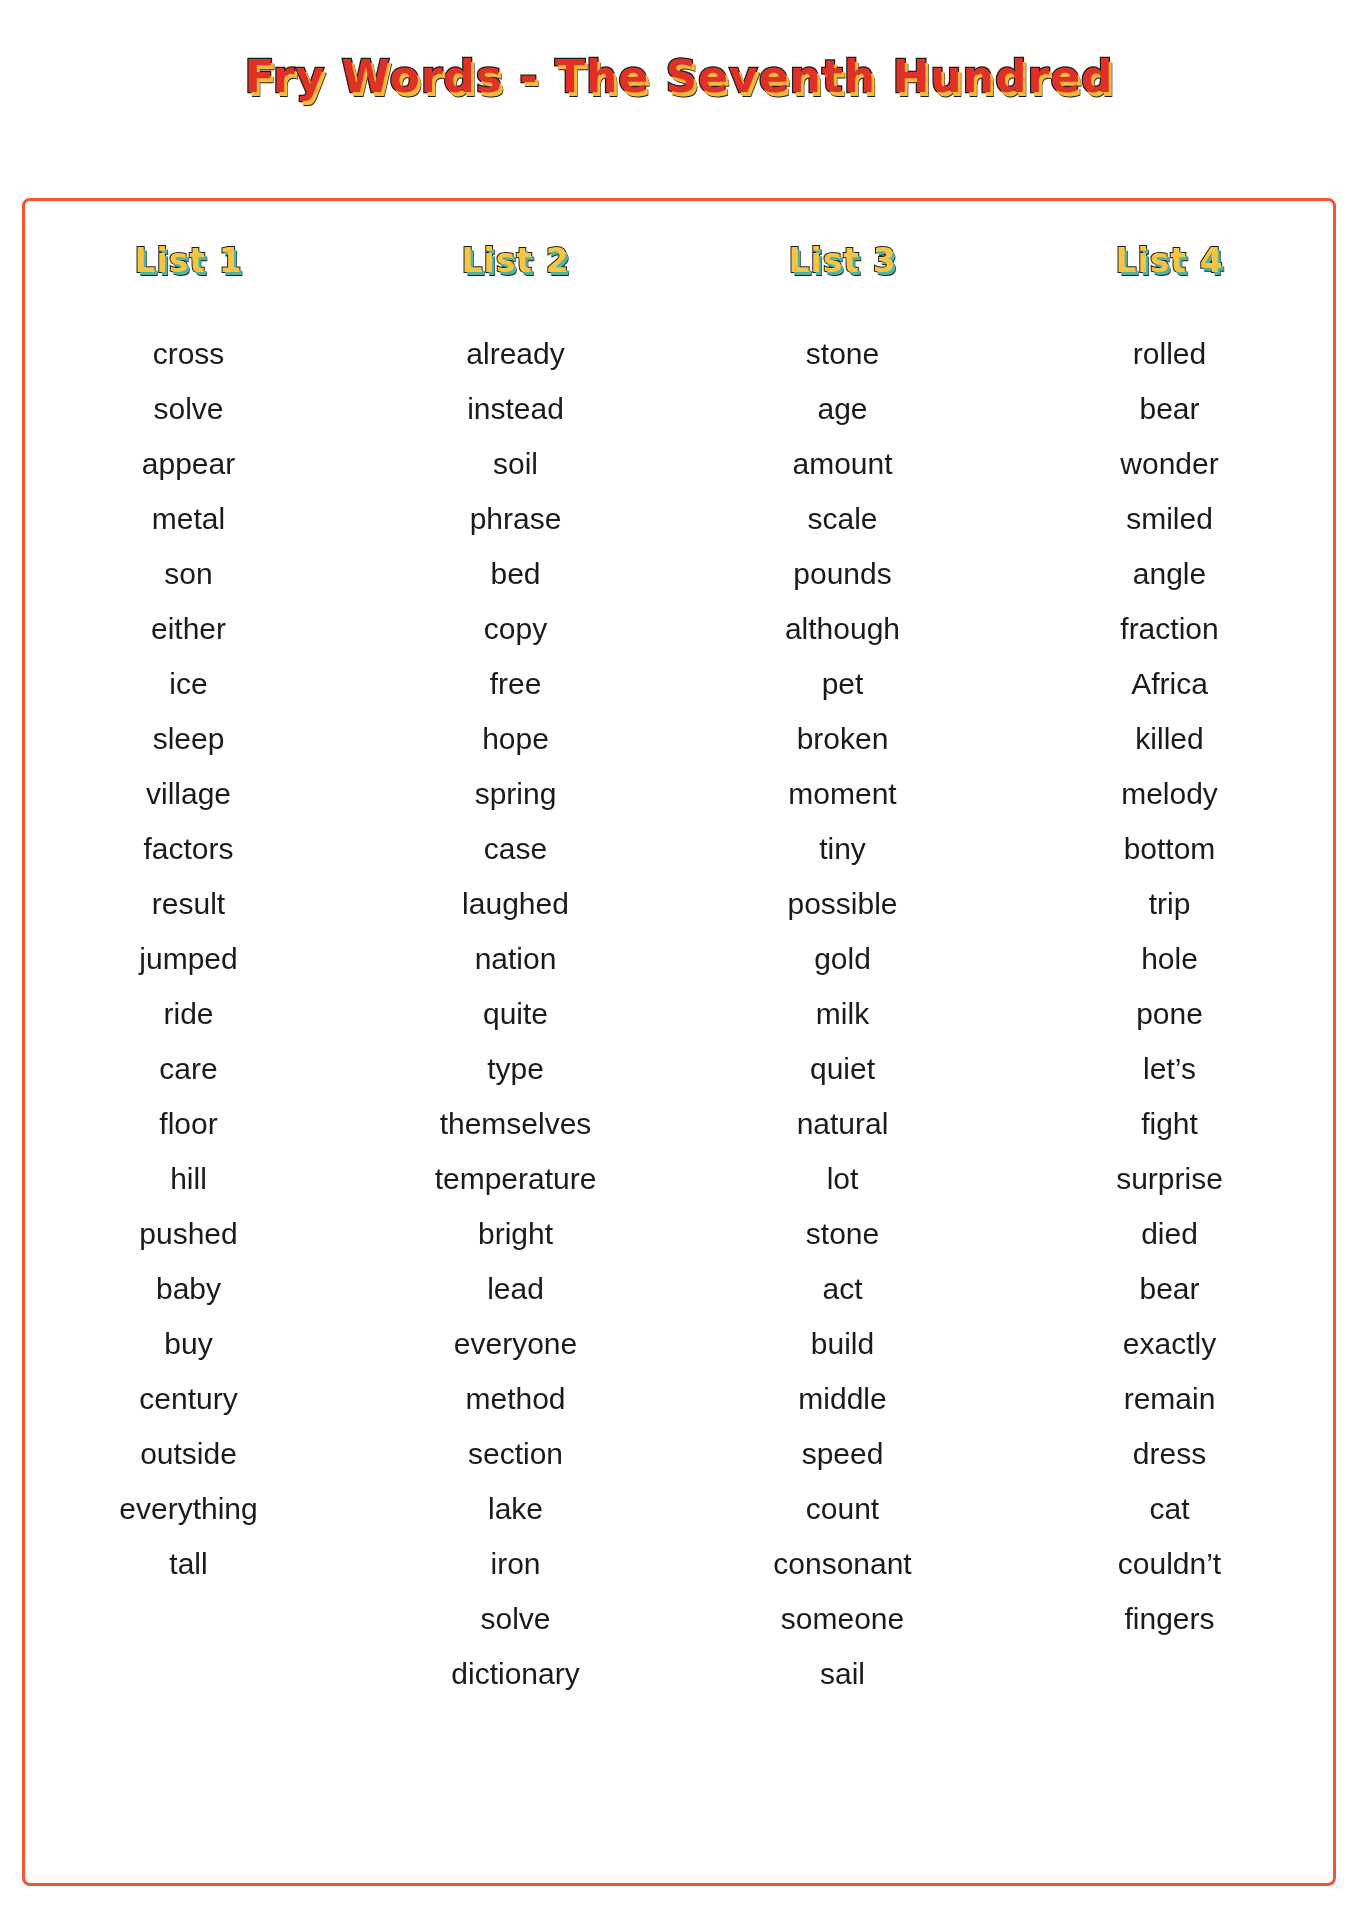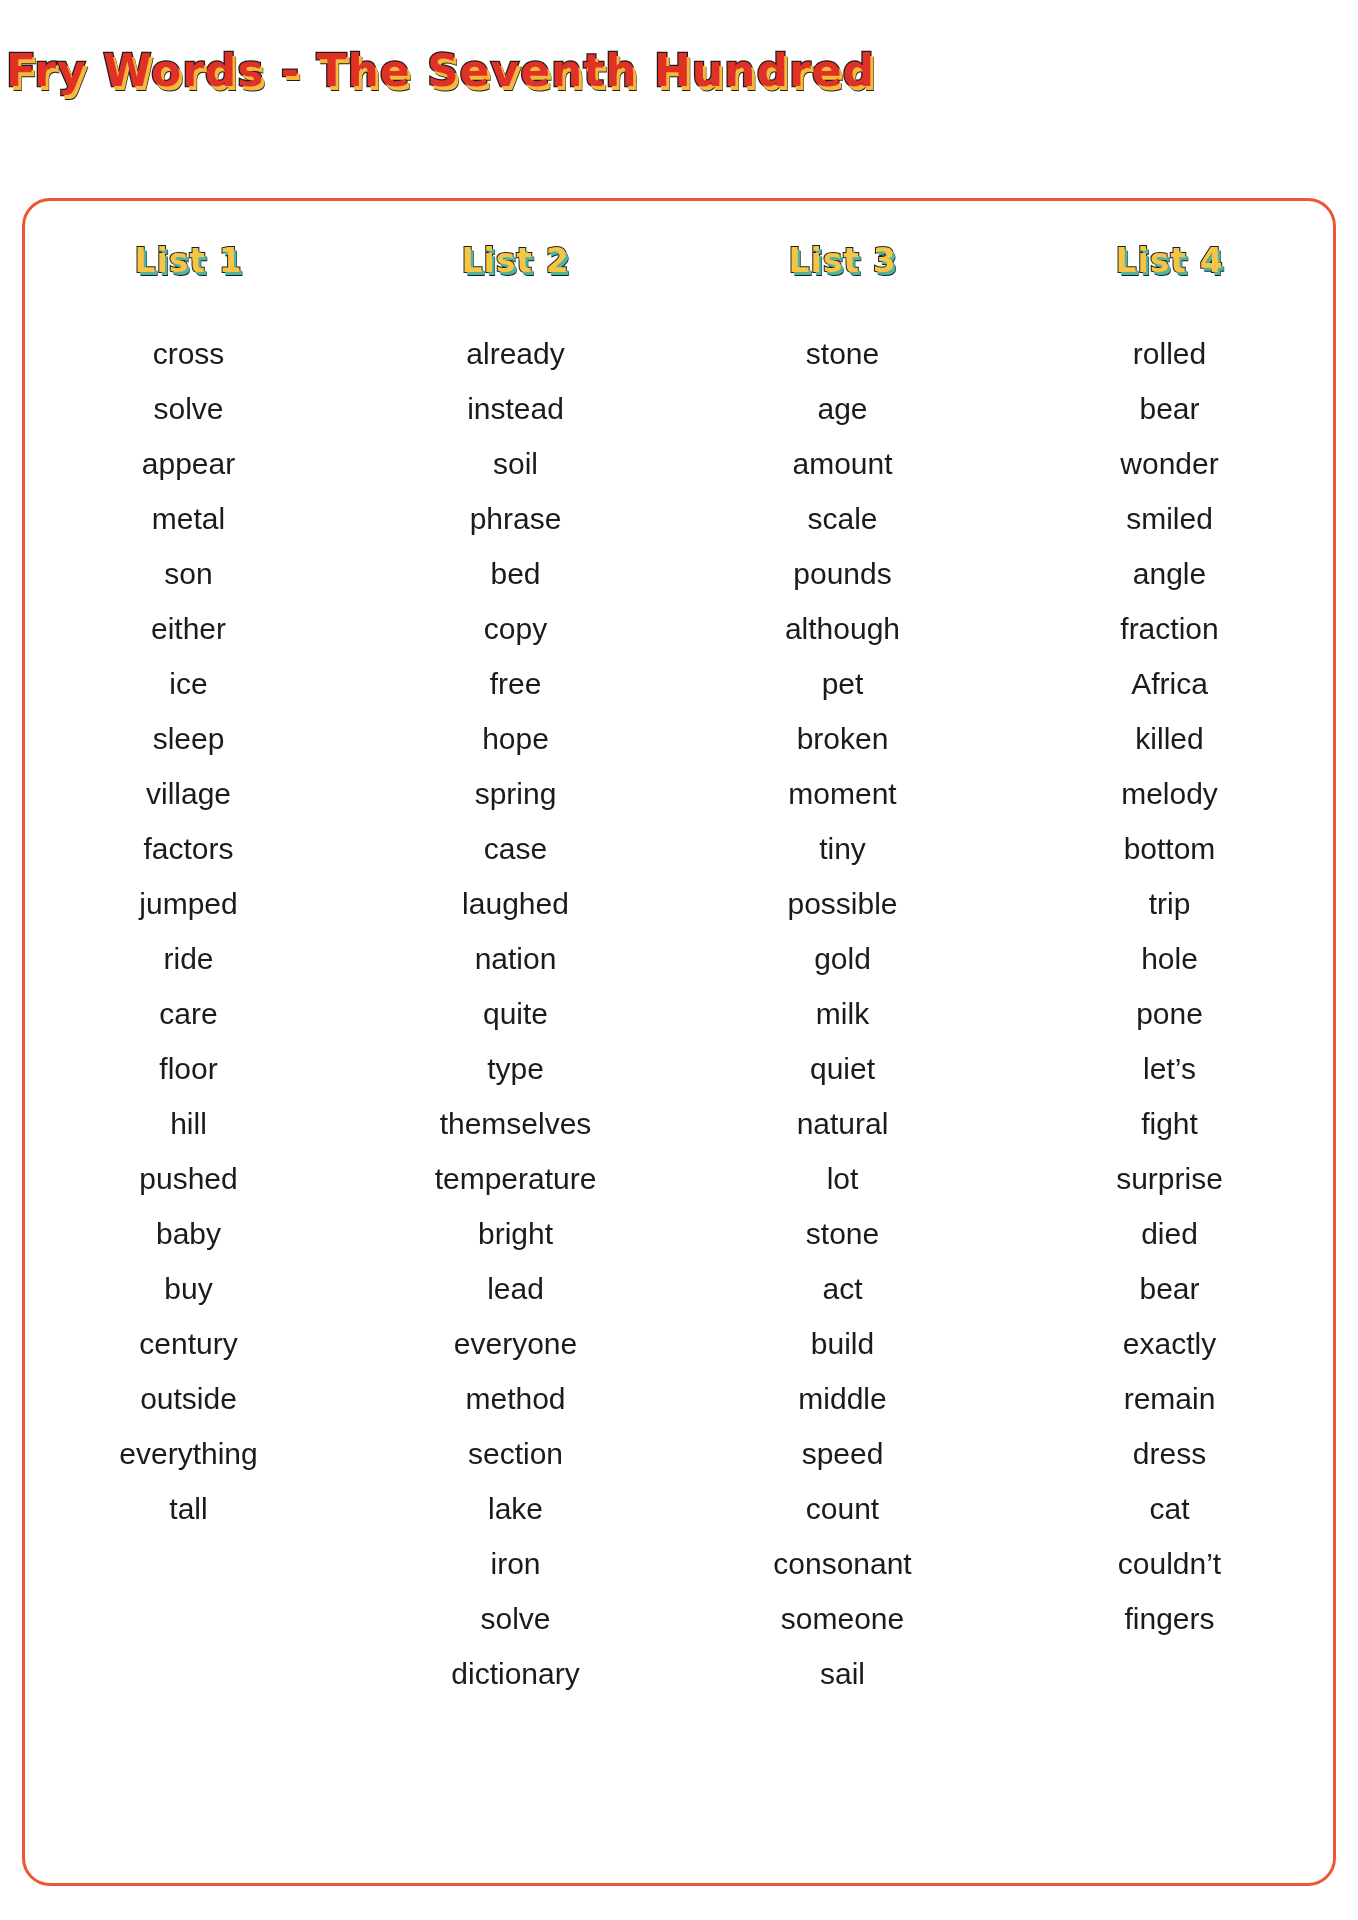--- a/index.html
+++ b/index.html
@@ -10,22 +10,22 @@
   body {
     width: 1358px;
     height: 1920px;
     font-family: "Liberation Sans", sans-serif;
     position: relative;
     overflow: hidden;
   }
 
   
   .page-title {
-    text-align: left;
-    margin: 6px;
+    text-align: center;
+    margin: 12px;
     padding-top: 39px;
     font-family: "DejaVu Sans", sans-serif;
     font-size: 44px;
     font-weight: bold;
     letter-spacing: 1px;
     color: #e03127;
     -webkit-text-stroke: 2.5px #1d1d1b;
     paint-order: stroke fill;
     text-shadow:
       3px 4px 0 #f6b93b,
@@ -34,21 +34,21 @@
 
   
   .card {
     position: absolute;
     left: 22px;
     top: 198px;
     width: 1314px;
     height: 1688px;
     box-sizing: border-box;
     border: 3px solid #ee5533;
-    border-radius: 28px;
+    border-radius: 8px;
     background: #ffffff;
   }
 
   .columns {
     display: flex;
     flex-direction: row;
     width: 100%;
     padding-top: 22px;
     box-sizing: border-box;
   }
@@ -100,20 +100,21 @@
         <li>cross</li>
         <li>solve</li>
         <li>appear</li>
         <li>metal</li>
         <li>son</li>
         <li>either</li>
         <li>ice</li>
         <li>sleep</li>
         <li>village</li>
         <li>factors</li>
+        <li>result</li>
         <li>jumped</li>
         <li>ride</li>
         <li>care</li>
         <li>floor</li>
         <li>hill</li>
         <li>pushed</li>
         <li>baby</li>
         <li>buy</li>
         <li>century</li>
         <li>outside</li>

